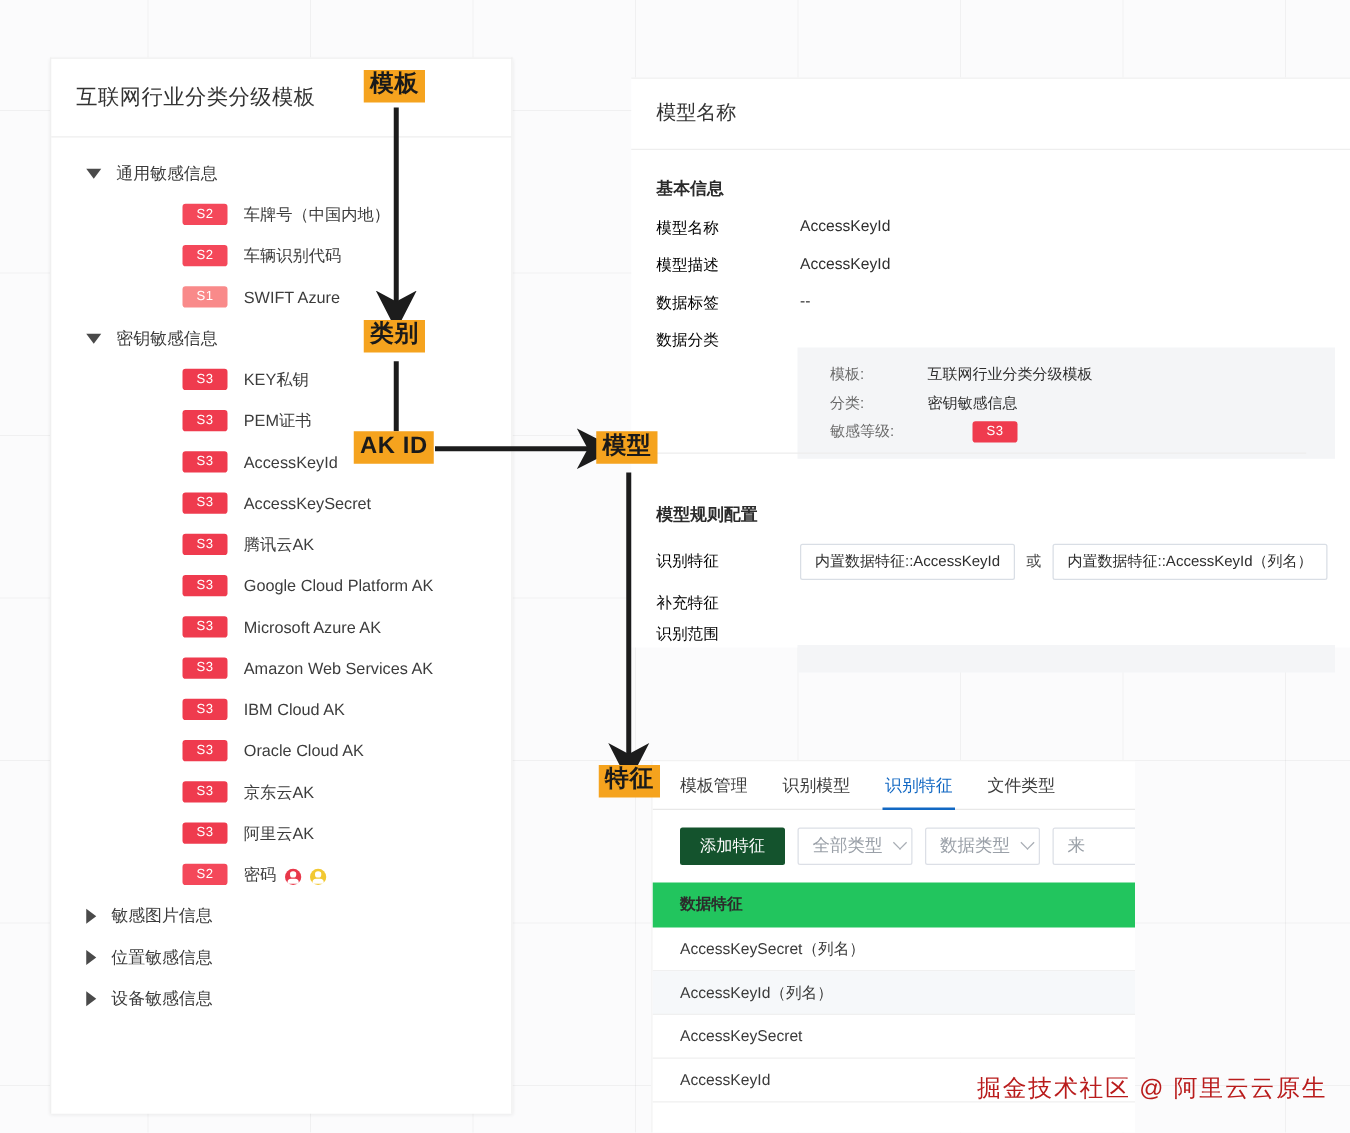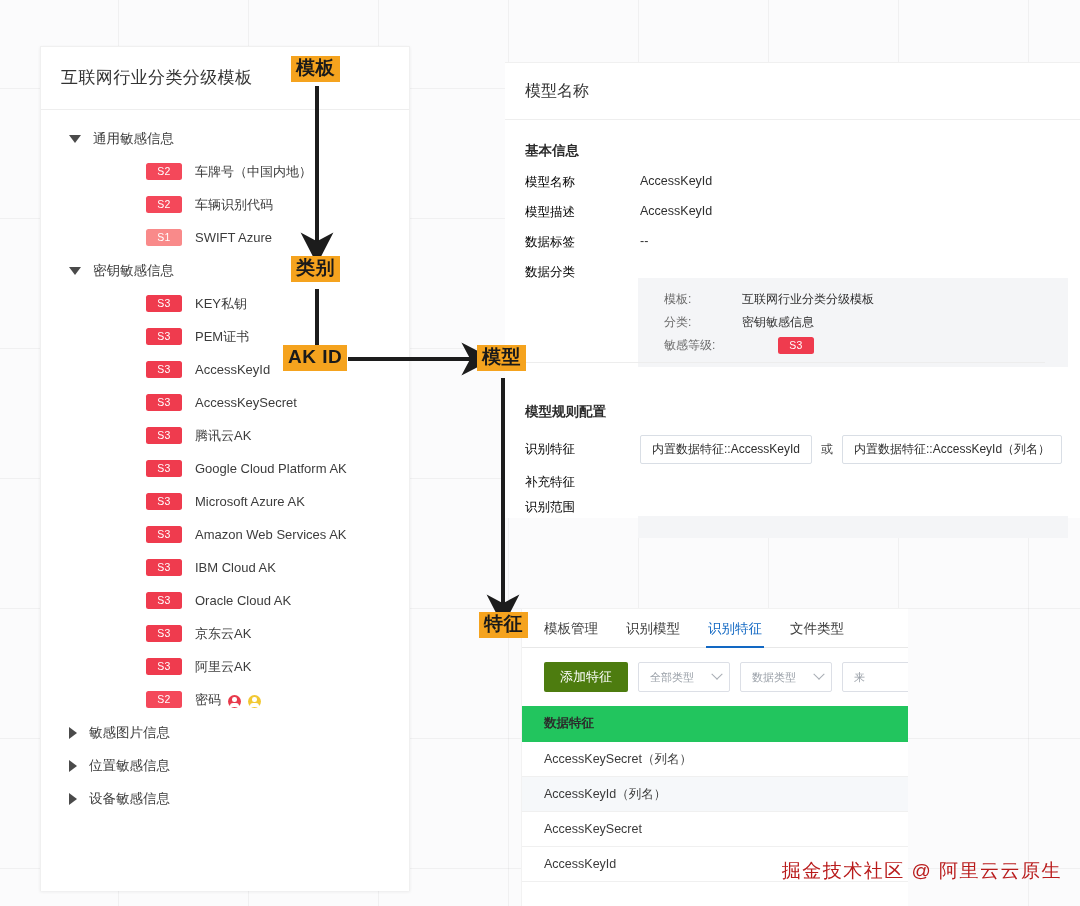--- a/index.html
+++ b/index.html
@@ -184,33 +184,33 @@
   .tab.active { color: #1268c3; }
   .tab.active::after {
     content: ""; position: absolute;
     left: -2px; right: -2px; bottom: -1px; height: 2.5px; background: #1268c3;
   }
   #filter-row {
     display: flex; align-items: center;
     padding-left: 22px; margin-top: 14px;
   }
   #add-feature-btn {
-    background: #4d7c0f; color: #ffffff;
+    background: #14532d; color: #ffffff;
     font-size: 13px; padding: 0 16px;
     height: 30px; line-height: 30px;
     border-radius: 2px; cursor: pointer; white-space: nowrap;
   }
   .select-box {
     height: 30px; min-width: 92px;
     border: 1px solid #dcdfe6; border-radius: 2px;
     background: #fff; margin-left: 10px;
     display: flex; align-items: center; justify-content: space-between;
     padding: 0 8px 0 11px; box-sizing: border-box; cursor: pointer;
   }
-  .select-text { font-size: 11px; color: #9aa0a8; white-space: nowrap; }
+  .select-text { font-size: 14px; color: #9aa0a8; white-space: nowrap; }
   .chev {
     width: 7px; height: 7px; margin-left: 10px;
     border-right: 1.6px solid #a8adb4;
     border-bottom: 1.6px solid #a8adb4;
     transform: rotate(45deg) translate(-2px,-2px);
     flex: 0 0 auto;
   }
   #table-head {
     margin-top: 14px; height: 36px; line-height: 36px;
     background: #22c55e; padding-left: 22px;

